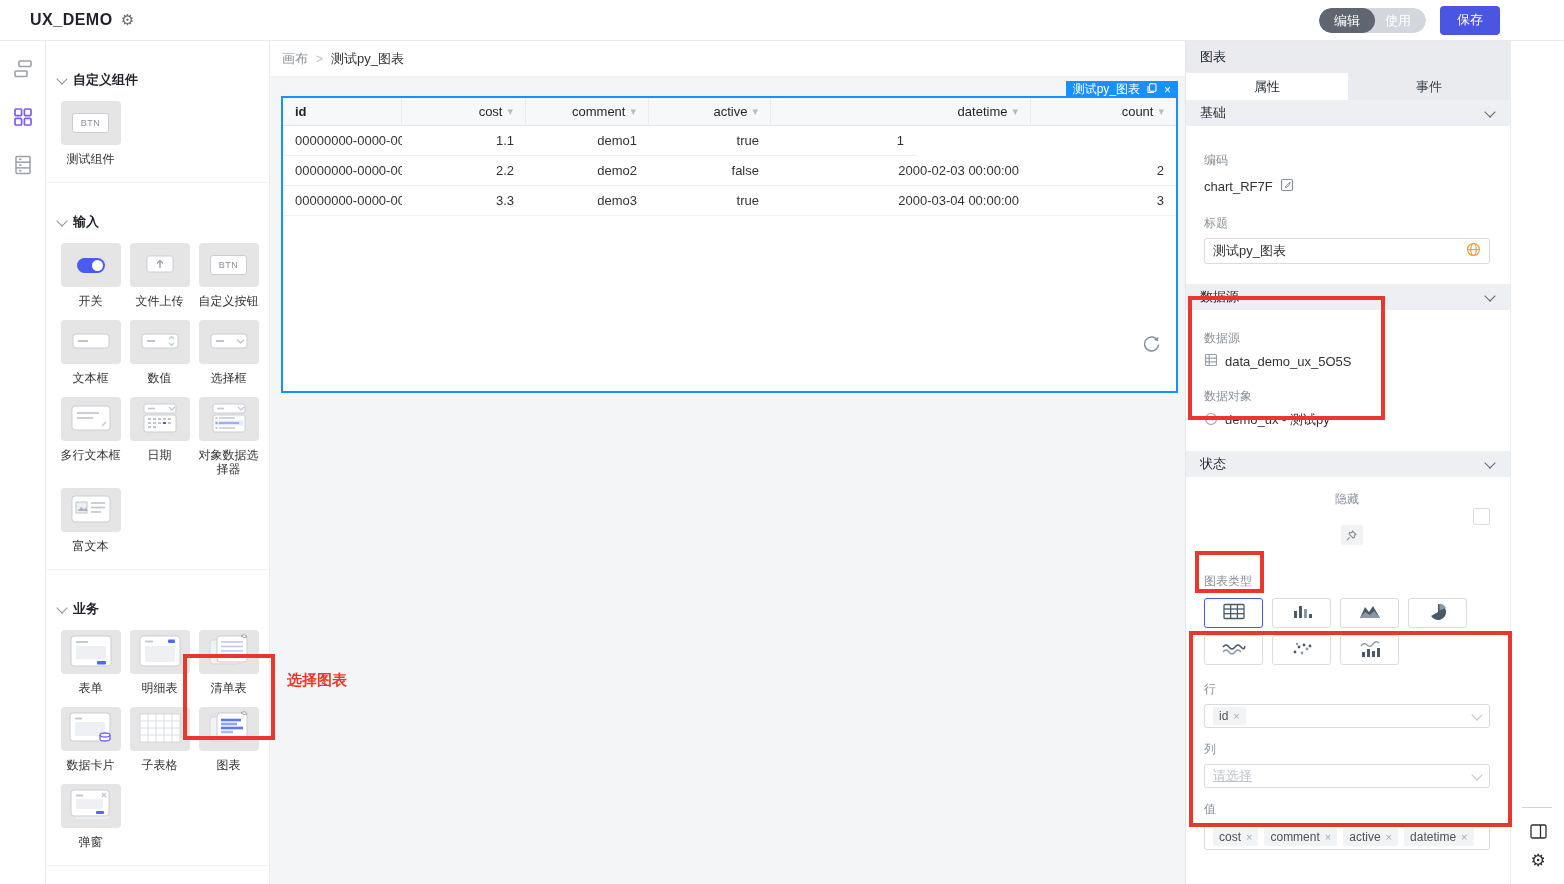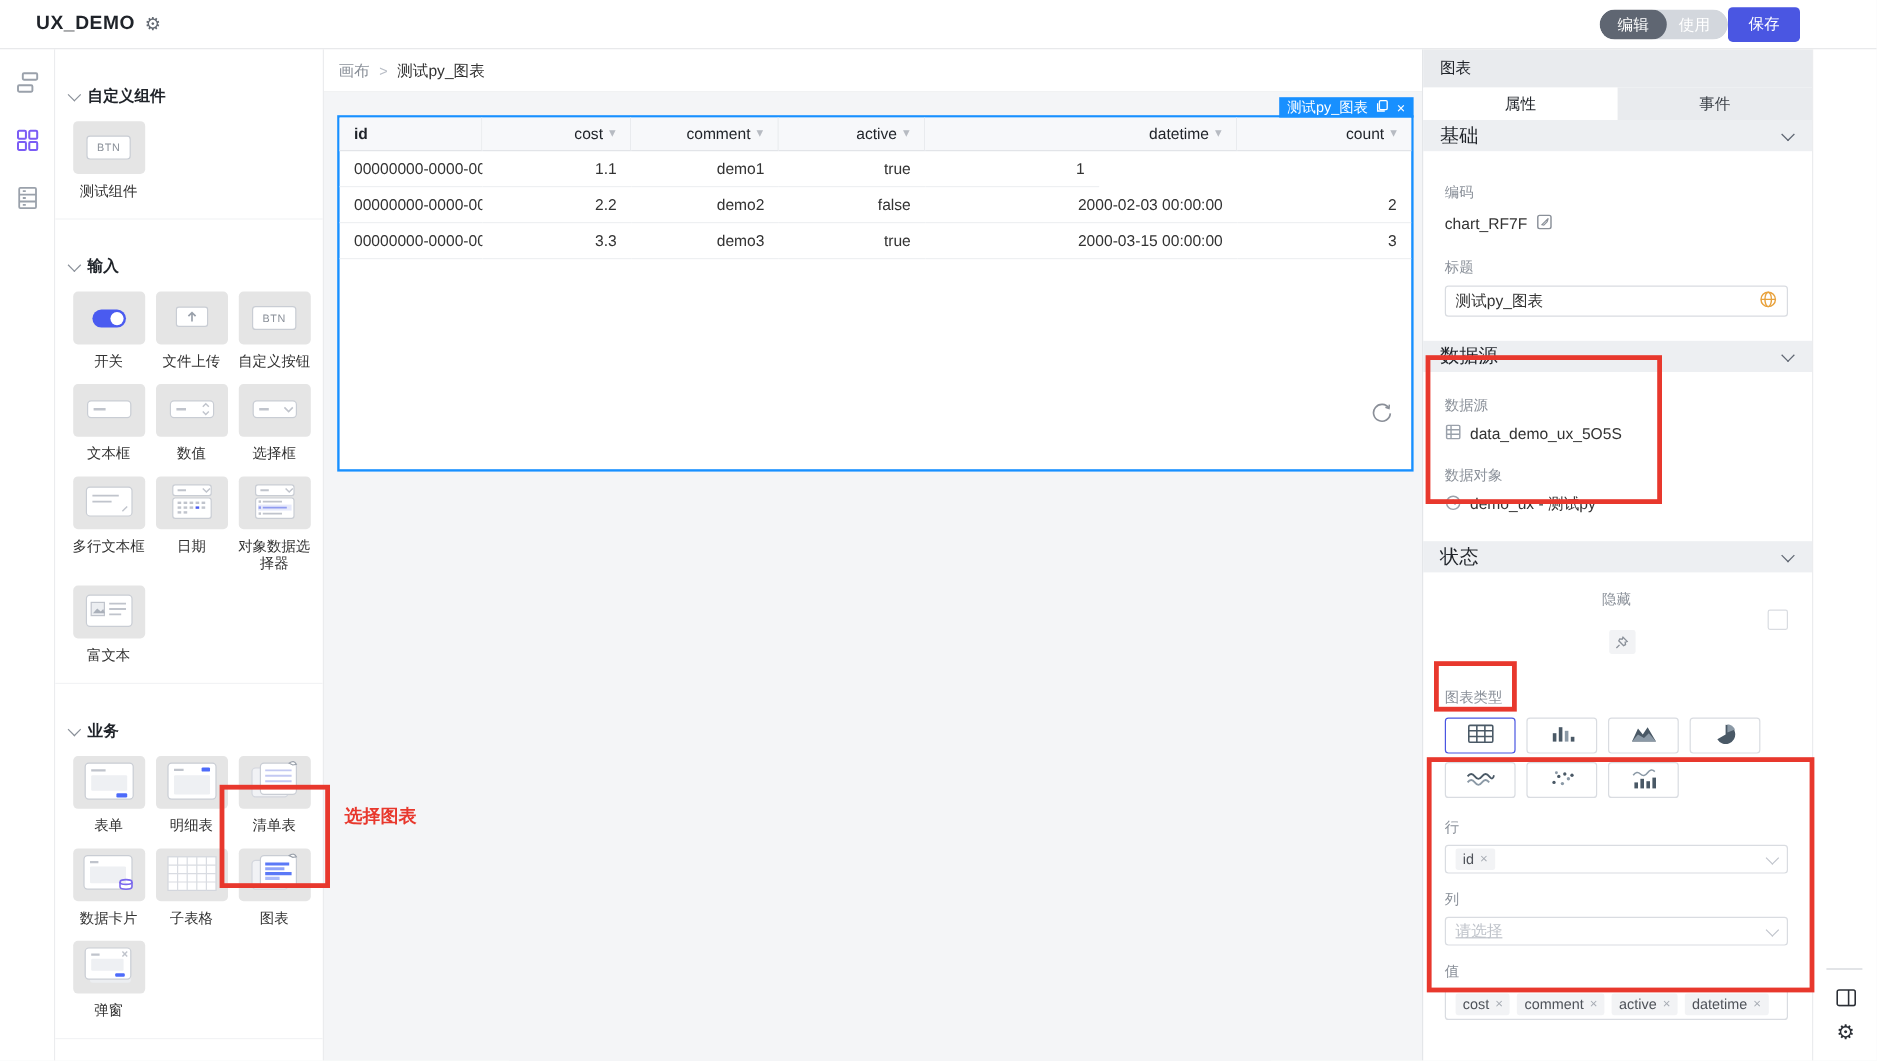--- a/index.html
+++ b/index.html
@@ -1,21 +1,21 @@
 <!DOCTYPE html>
 <html><head>
 <meta charset="utf-8">
 <style>
   html,body{margin:0;padding:0;background:#fff;font-family:"Liberation Sans",sans-serif;}
   .stage{position:relative;width:1564px;height:884px;overflow:hidden;background:#f4f5f7;color:#333;font-size:13px;}
   
   .topbar{position:absolute;left:0;top:0;width:1564px;height:41px;background:#fff;border-bottom:1px solid #e8e9eb;display:flex;align-items:center;box-sizing:border-box;z-index:5;}
   .app-title{font-weight:bold;font-size:16px;color:#1f2329;margin-left:30px;letter-spacing:.5px;}
   .title-gear{margin-left:8px;color:#646a73;font-size:15px;cursor:pointer;}
-  .topbar-right{margin-left:auto;display:flex;align-items:center;margin-right:64px;}
+  .topbar-right{margin-left:auto;display:flex;align-items:center;gap:14px;margin-right:64px;}
   .mode-pill{display:flex;border-radius:13px;overflow:hidden;height:25px;}
   .mode-seg{padding:0 15px;line-height:25px;font-size:13px;color:#fff;}
   .mode-seg.on{background:#5f6672;border-radius:13px;z-index:1;}
   .mode-seg.off{background:#d3d7dd;margin-left:-10px;padding-left:20px;border-radius:0 13px 13px 0;}
   .save-btn{background:#4a56e2;color:#fff;border:none;border-radius:4px;height:29px;padding:0 17px;font-size:13px;cursor:pointer;}
   
   .left-rail{position:absolute;left:0;top:41px;width:46px;height:843px;background:#fff;border-right:1px solid #ebecee;box-sizing:border-box;display:flex;flex-direction:column;align-items:center;padding-top:16px;gap:24px;z-index:4;}
   .rail-btn{width:24px;height:24px;display:flex;align-items:center;justify-content:center;cursor:pointer;}
   
   .sidebar{position:absolute;left:46px;top:41px;width:224px;height:843px;background:#fff;border-right:1px solid #ebecee;box-sizing:border-box;overflow:hidden;z-index:4;}
@@ -52,21 +52,21 @@
   .c0{width:119px;}.c1{width:124px;}.c2{width:123px;}.c3{width:122px;}.c4{width:260px;}.c5{width:145px;}
   .sort-caret{color:#b7bbc2;font-size:11px;}
   .refresh{position:absolute;right:16px;bottom:36px;cursor:pointer;}
   
   .inspector{position:absolute;left:1185px;top:41px;width:325px;height:843px;background:#fff;border-left:1px solid #e4e6e9;box-sizing:border-box;z-index:4;}
   .insp-header{height:32px;background:#e9ebee;display:flex;align-items:center;padding-left:14px;font-size:13px;color:#1f2329;}
   .insp-tabs{display:flex;height:27px;}
   .insp-tab{flex:1;display:flex;align-items:center;justify-content:center;font-size:13px;cursor:pointer;}
   .insp-tab.sel{background:#fff;color:#1f2329;}
   .insp-tab.uns{background:#e9ebee;color:#3c4148;}
-  .sec-bar{height:26px;background:#edeff2;display:flex;align-items:center;padding:0 16px 0 14px;font-size:16px;color:#1f2329;margin-top:0;}
+  .sec-bar{height:26px;background:#edeff2;display:flex;align-items:center;padding:0 16px 0 14px;font-size:13px;color:#1f2329;margin-top:0;}
   .sec-bar .chev{margin-left:auto;border-color:#5f6672;}
   .fld-label{font-size:12px;color:#8a9099;margin:0 0 0 18px;}
   .insp-input{margin:6px 20px 0 18px;height:24px;border:1px solid #d9dce1;border-radius:3px;display:flex;align-items:center;padding:0 8px;font-size:13px;color:#333;background:#fff;}
   .insp-input input{border:none;outline:none;flex:1;font-size:13px;color:#333;font-family:inherit;background:transparent;padding:0;}
   .selchev{width:7px;height:7px;border-right:1.4px solid #c0c4cc;border-bottom:1.4px solid #c0c4cc;transform:rotate(45deg);margin-left:auto;margin-top:-3px;flex:none;}
   .tag{background:#f2f3f5;border-radius:2px;font-size:12px;color:#4e5259;padding:2px 6px;display:inline-flex;align-items:center;gap:5px;margin-right:6px;}
   .tag .x{color:#a6abb3;font-size:11px;cursor:pointer;}
   .icon-text-row{display:flex;align-items:center;gap:7px;margin:6px 0 0 18px;font-size:13px;color:#333;}
   .type-grid{margin:8px 20px 0 18px;display:flex;flex-wrap:wrap;gap:7px 9px;}
   .type-btn{width:57px;height:28px;border:1px solid #d9dce1;border-radius:3px;background:#fff;display:flex;align-items:center;justify-content:center;cursor:pointer;}
@@ -455,21 +455,21 @@
           <div class="td c2">demo2</div>
           <div class="td c3">false</div>
           <div class="td c4">2000-02-03 00:00:00</div>
           <div class="td c5">2</div>
         </div>
         <div class="trow">
           <div class="td first c0">00000000-0000-0000...</div>
           <div class="td c1">3.3</div>
           <div class="td c2">demo3</div>
           <div class="td c3">true</div>
-          <div class="td c4">2000-03-15 00:00:00</div>
+          <div class="td c4">2000-03-04 00:00:00</div>
           <div class="td c5">3</div>
         </div>
       </div>
 
       <div class="refresh">
         <svg width="17" height="17" viewBox="0 0 17 17">
             <path d="M14.5 5.2 A7 7 0 1 0 15.6 9.5" fill="none" stroke="#8a8f98" stroke-width="1.4"></path>
             <path d="M14.8 2.2 l-.3 3.2 -3-1" fill="none" stroke="#8a8f98" stroke-width="1.2"></path>
           </svg>
       </div>

